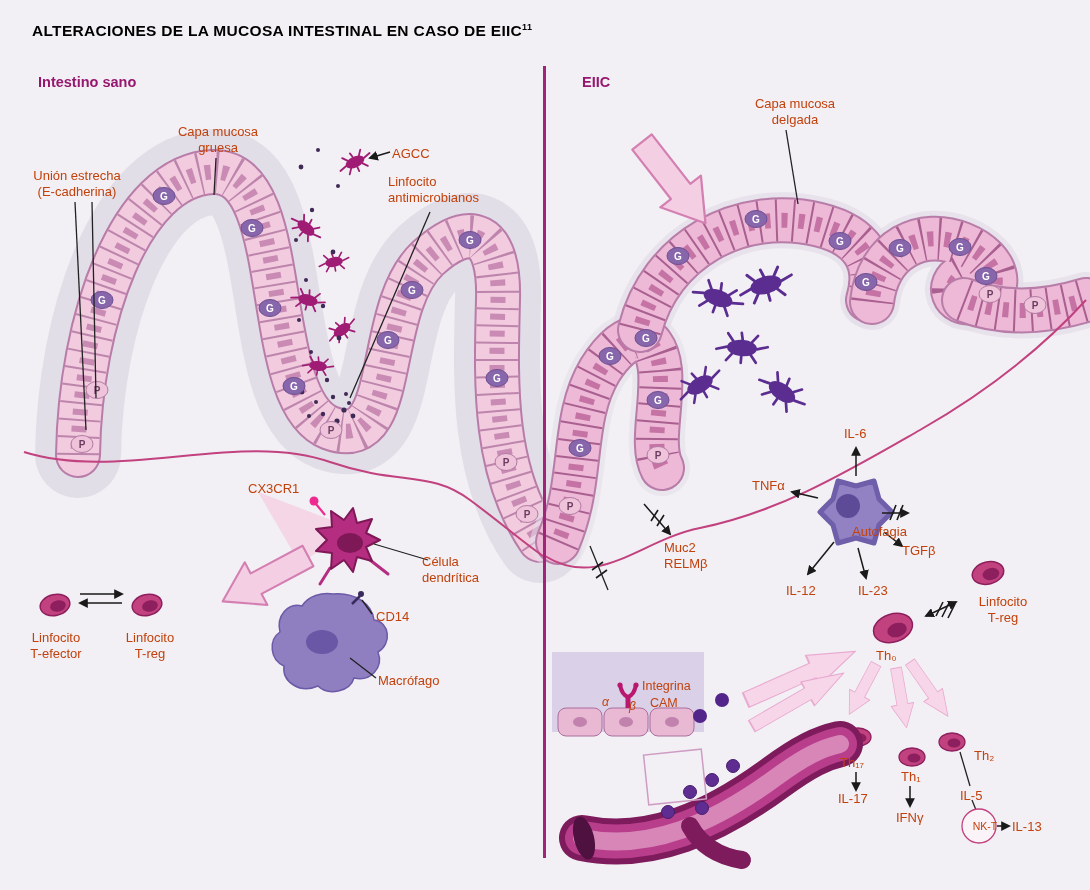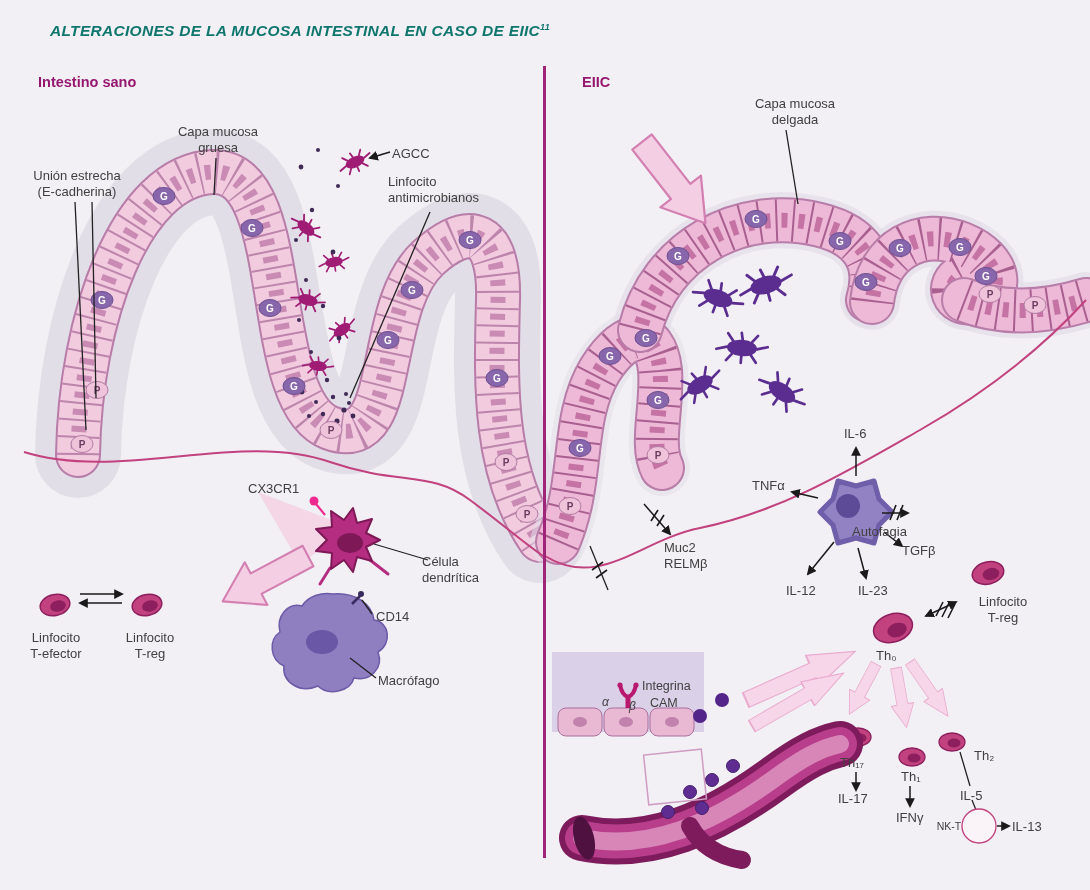--- a/index.html
+++ b/index.html
@@ -1,22 +1,22 @@
 <!DOCTYPE html>
 <html><head>
 <meta charset="utf-8">
 <style>
   html,body{margin:0;padding:0;background:#f2f0f4;}
   .stage{position:relative;width:1090px;height:890px;background:#f2f0f4;
          font-family:"Liberation Sans",sans-serif;overflow:hidden;}
-  .title{position:absolute;left:50px;top:22px;font-weight:bold;font-size:15.5px;
-         color:#0f766e;letter-spacing:.3px;font-style:italic;}
+  .title{position:absolute;left:32px;top:22px;font-weight:bold;font-size:15.5px;
+         color:#000000;letter-spacing:.3px;}
   .title sup{font-size:9px;}
   .heading{position:absolute;font-weight:bold;font-size:14.5px;color:#96176f;}
-  .lbl{position:absolute;font-size:13px;color:#404040;line-height:1.22;}
+  .lbl{position:absolute;font-size:13px;color:#c2410c;line-height:1.22;}
   .center{text-align:center;}
   .italic{font-style:italic;}
   .small{font-size:10.5px;}
   .note{position:absolute;background:#f7d9ea;color:#453540;font-weight:bold;
         font-size:13.5px;text-align:center;padding:7px 6px;line-height:1.3;}
   .divider{position:absolute;left:543px;top:66px;width:2.5px;height:792px;background:#a02579;}
   svg{position:absolute;left:0;top:0;}
   
   .mucousL{fill:none;stroke:#dfdbe5;stroke-width:86;stroke-linecap:round;opacity:.85;}
   .mucousR{fill:none;stroke:#e3dfe8;stroke-width:56;stroke-linecap:round;opacity:.8;}
@@ -425,16 +425,16 @@
   <div class="lbl" style="left:650px;top:696px;font-size:12.5px">CAM</div>
   <div class="lbl italic" style="left:602px;top:695px;font-size:12px">α</div>
   <div class="lbl italic" style="left:629px;top:699px;font-size:12px">β</div>
   <div class="lbl" style="left:876px;top:648px">Th₀</div>
   <div class="lbl" style="left:840px;top:755px">Th₁₇</div>
   <div class="lbl" style="left:901px;top:769px">Th₁</div>
   <div class="lbl" style="left:974px;top:748px">Th₂</div>
   <div class="lbl" style="left:838px;top:791px">IL-17</div>
   <div class="lbl" style="left:896px;top:810px">IFNγ</div>
   <div class="lbl" style="left:960px;top:788px">IL-5</div>
-  <div class="lbl center small" style="left:925px;top:820px;width:48px">NK-T</div>
+  <div class="lbl center small" style="left:961px;top:820px;width:48px">NK-T</div>
   <div class="lbl" style="left:1012px;top:819px">IL-13</div>
 
 </div>
 
 </body></html>

